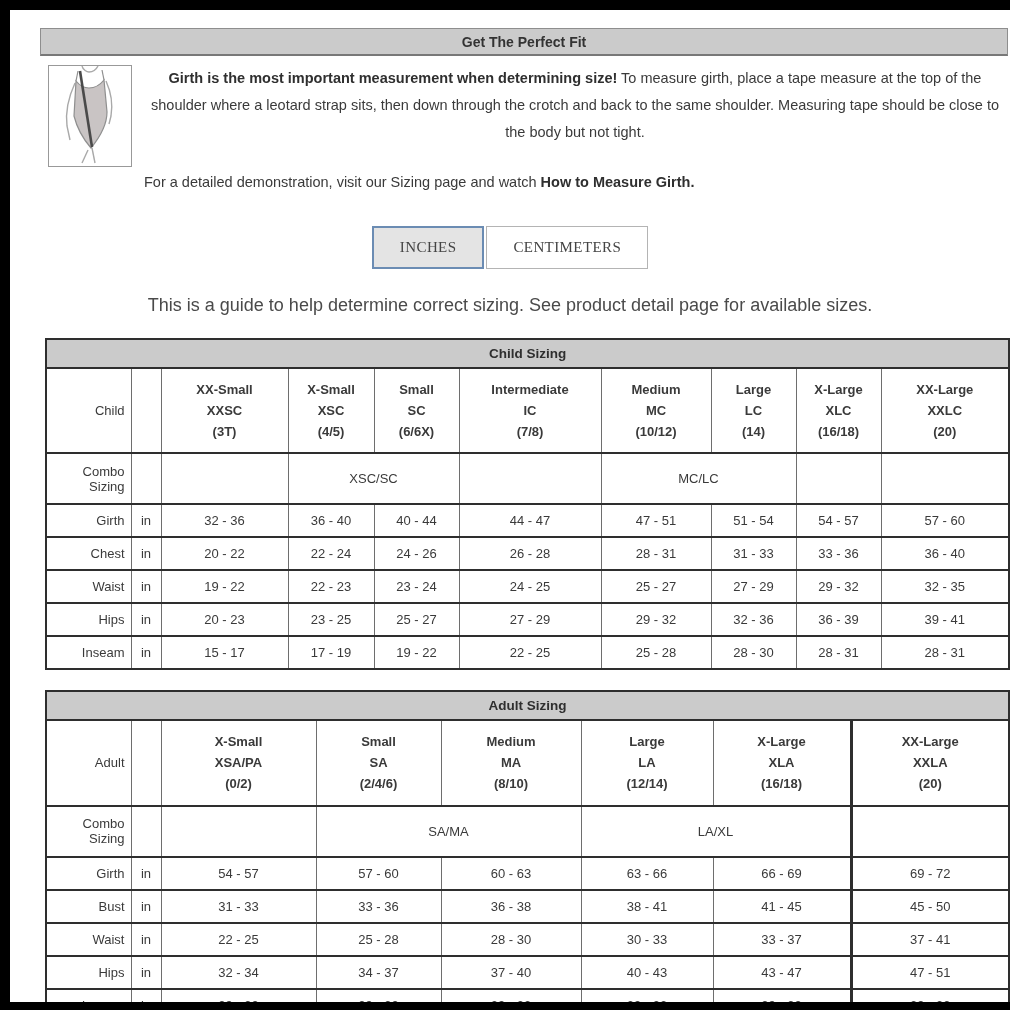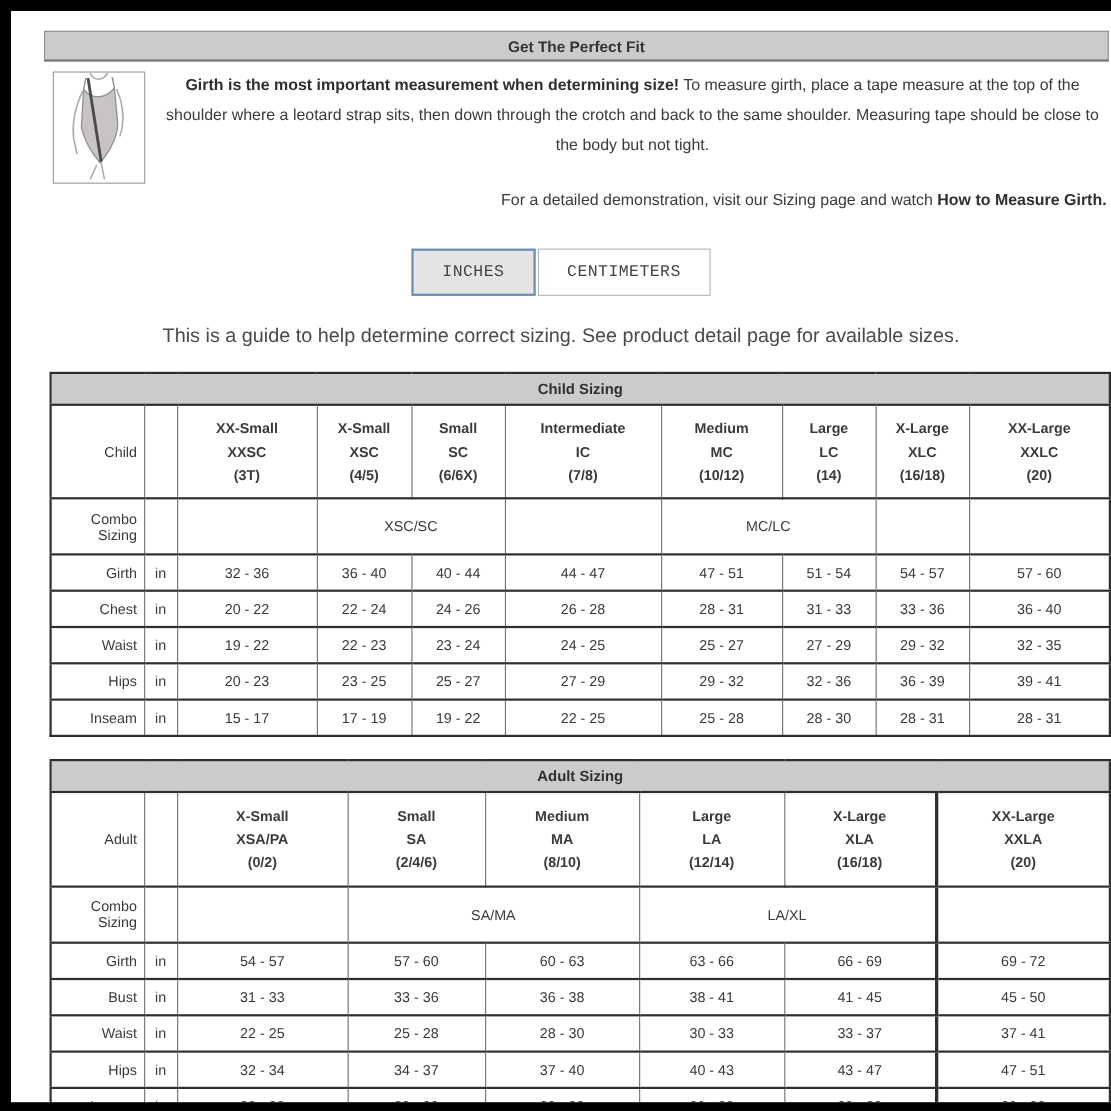--- a/index.html
+++ b/index.html
@@ -43,33 +43,33 @@
   .intro-text{
     flex:1 1 auto;
     padding:0 4px 0 12px;
     text-align:center;
     font-size:14.5px;
     line-height:1.85;
     color:#3a3a3a;
   }
   .demo-line{
     margin-top:24px;
-    text-align:right;
+    text-align:left;
     font-size:14.5px;
     color:#3a3a3a;
   }
   b{color:#2f2f2f;}
   
   .toggle-row{
     margin-top:30px;
     text-align:center;
   }
   .btn{
     display:inline-block;
-    font-family:Liberation Mono, monospace;
+    font-family:Liberation Serif, serif;
     font-size:15px;
     letter-spacing:0.4px;
     color:#444;
     padding:11px 26px;
     cursor:pointer;
     vertical-align:middle;
   }
   .btn-inches{
     background:#e4e4e4;
     border:2px solid #6b8cb3;

